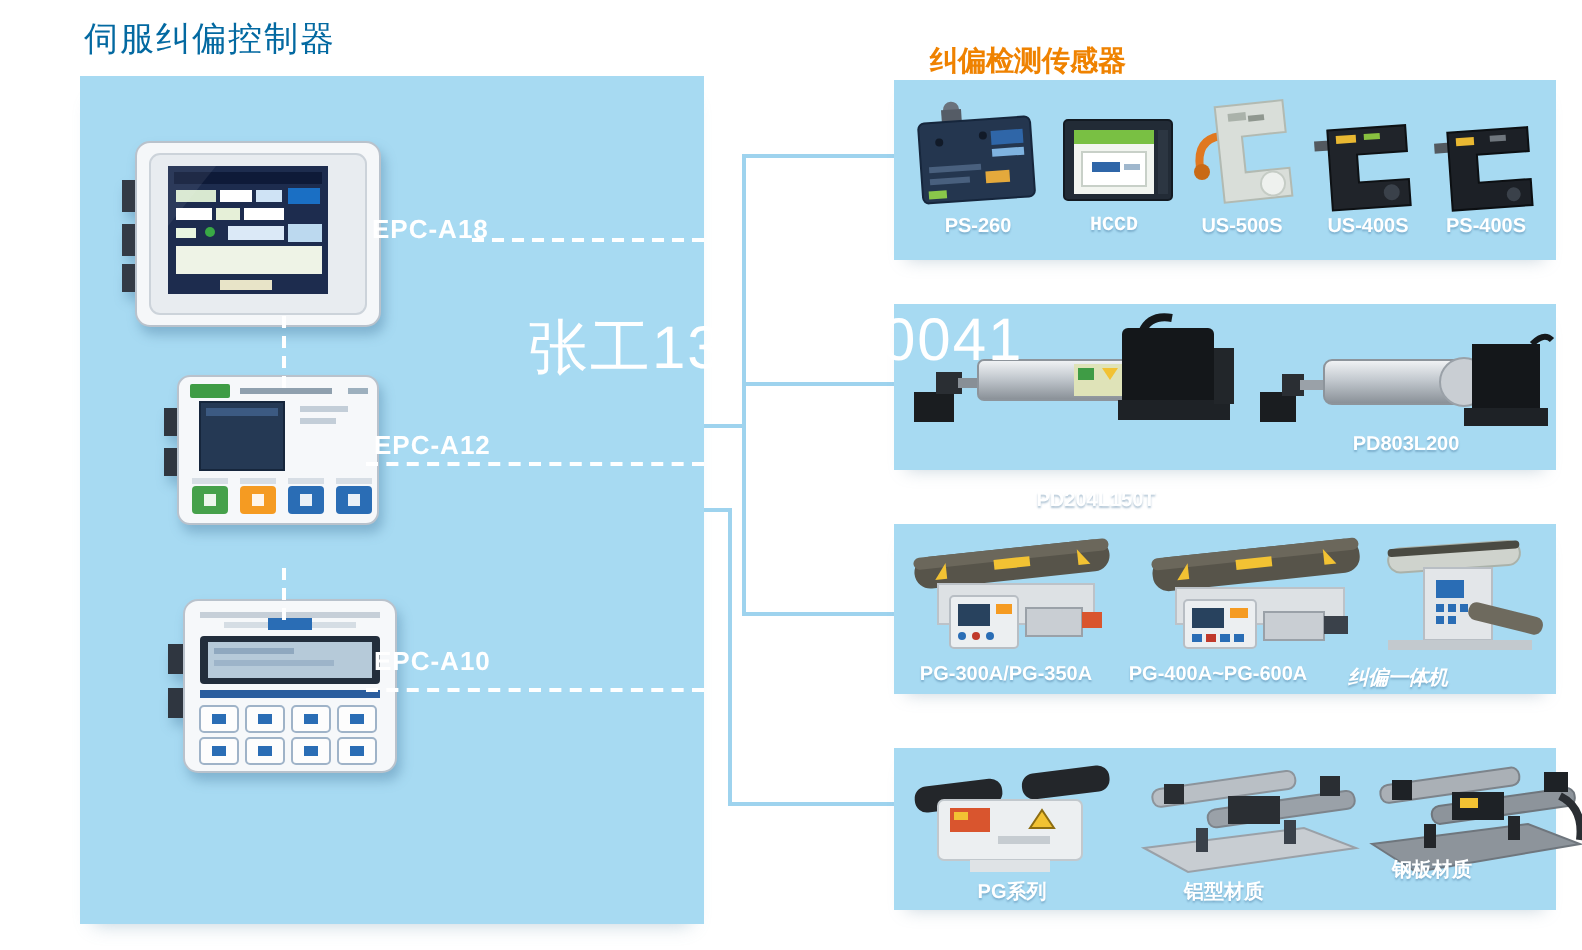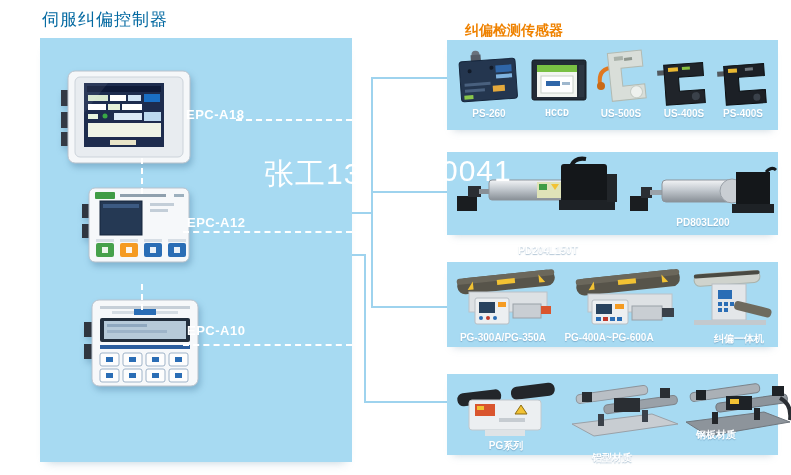--- a/index.html
+++ b/index.html
@@ -305,21 +305,21 @@
     <rect x="30" y="36" width="4" height="4" fill="#2a6db5"></rect>
       <rect x="36" y="36" width="4" height="4" fill="#2a6db5"></rect>
       <rect x="42" y="36" width="4" height="4" fill="#2a6db5"></rect>
     <rect x="30" y="42" width="4" height="4" fill="#2a6db5"></rect>
       <rect x="36" y="42" width="4" height="4" fill="#2a6db5"></rect>
     <g transform="rotate(14 62 42)">
       <rect x="46" y="38" width="38" height="9" rx="4" fill="#6e6a5e"></rect>
     </g>
     <rect x="6" y="54" width="72" height="5" fill="#c3c9ce"></rect>
   </svg>
-  <div class="prod-label" style="left:739px;top:332px;">纠偏一体机</div>
+  <div class="prod-label" style="left:699px;top:332px;font-style:italic;">纠偏一体机</div>
 
   <div class="sec-panel" style="top:374px;height:81px;"></div>
 
   <svg class="prod" style="left:455px;top:378px;" width="102" height="62" viewBox="0 0 102 62">
     <g transform="rotate(-7 51 16)">
       <rect x="2" y="10" width="44" height="13" rx="6" fill="#23262a"></rect>
       <rect x="56" y="10" width="44" height="13" rx="6" fill="#23262a"></rect>
     </g>
     <rect x="14" y="22" width="72" height="30" rx="3" fill="#eceff1" stroke="#c2c8cd"></rect>
     <rect x="20" y="26" width="20" height="12" fill="#d9552e"></rect>
@@ -335,21 +335,21 @@
       <rect x="8" y="8" width="72" height="9" rx="4" fill="#b9bfc5" stroke="#8d949b"></rect>
       <rect x="34" y="22" width="74" height="9" rx="4" fill="#9aa1a8" stroke="#7d848b"></rect>
     </g>
     <rect x="14" y="12" width="10" height="10" fill="#2a2e33"></rect>
     <rect x="92" y="8" width="10" height="10" fill="#2a2e33"></rect>
     <rect x="46" y="18" width="26" height="14" fill="#2a2e33"></rect>
     <polygon points="4,44 84,34 110,44 26,56" fill="#c8cdd2" stroke="#9aa1a8"></polygon>
     <rect x="30" y="34" width="6" height="12" fill="#3a414a"></rect>
     <rect x="74" y="30" width="6" height="12" fill="#3a414a"></rect>
   </svg>
-  <div class="prod-label" style="left:612px;top:439px;margin-top:12px;">铝型材质</div>
+  <div class="prod-label" style="left:612px;top:439px;">铝型材质</div>
 
   <svg class="prod" style="left:684px;top:378px;" width="112" height="62" viewBox="0 0 112 62">
     <g transform="rotate(-8 56 14)">
       <rect x="6" y="8" width="70" height="9" rx="4" fill="#aab0b6" stroke="#7d848b"></rect>
       <rect x="30" y="22" width="72" height="9" rx="4" fill="#8d949b" stroke="#6f767d"></rect>
     </g>
     <rect x="12" y="12" width="10" height="10" fill="#1e2226"></rect>
     <rect x="88" y="8" width="12" height="10" fill="#1e2226"></rect>
     <rect x="42" y="18" width="26" height="14" fill="#1e2226"></rect>
     <rect x="46" y="21" width="9" height="5" fill="#f2c233"></rect>

